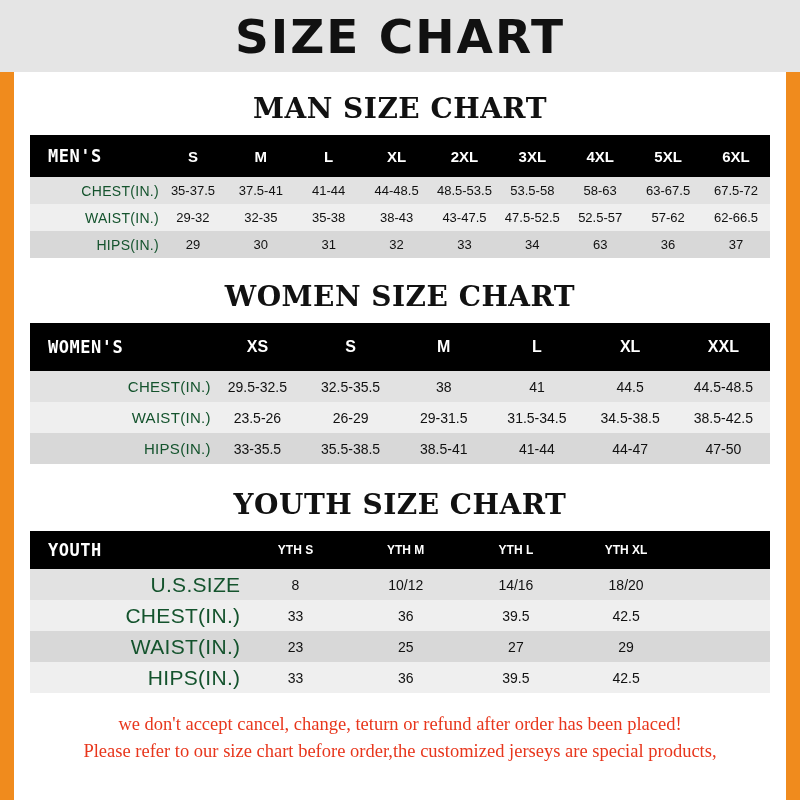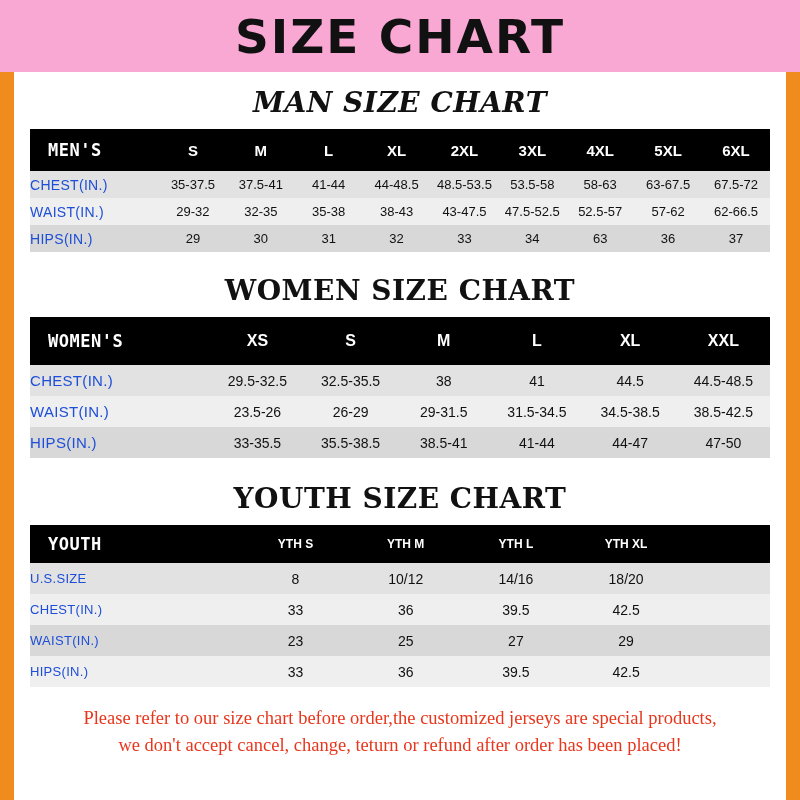--- a/index.html
+++ b/index.html
@@ -17,21 +17,21 @@
     position: relative;
     width: 800px;
     height: 800px;
     box-sizing: border-box;
     background: #fff;
     border-left: 14px solid #f08b1d;
     border-right: 14px solid #f08b1d;
   }
   .banner {
     height: 72px;
-    background: #f9a8d4;
+    background: #e5e5e5;
     display: flex;
     align-items: center;
     justify-content: center;
     margin: 0 -14px;
   }
   .banner-title {
     font-family: "DejaVu Sans", sans-serif;
     font-weight: bold;
     font-size: 47px;
     letter-spacing: 2px;
@@ -43,21 +43,21 @@
     box-sizing: border-box;
   }
   .section-title {
     text-align: center;
     font-family: "DejaVu Serif", serif;
     font-weight: bold;
     font-size: 28px;
     color: #111;
     letter-spacing: 0.5px;
   }
-  .t-man { margin-top: 14px; font-style: italic; }
+  .t-man { margin-top: 20px; }
   .t-women { margin-top: 22px; }
   .t-youth { margin-top: 24px; }
 
   table.chart {
     width: 100%;
     border-collapse: collapse;
     table-layout: fixed;
     margin-top: 10px;
   }
   table.chart td, table.chart th {
@@ -81,37 +81,37 @@
   }
   table.chart thead th.label {
     font-family: "DejaVu Sans Mono", monospace;
     font-size: 17px;
     letter-spacing: 0.5px;
     text-align: left;
     padding-left: 18px;
     font-weight: bold;
   }
   table.chart tbody td.label {
-    text-align: left;
+    text-align: right;
     font-size: 14px;
     letter-spacing: 0.3px;
-    color: #1d4ed8;
+    color: #14532d;
   }
   table.chart tbody tr.rowA { background: #e2e2e2; }
   table.chart tbody tr.rowB { background: #efefef; }
   table.chart tbody tr.rowC { background: #d8d8d8; }
 
   
   table.women td, table.women th { font-size: 14px; height: 31px; }
   table.women thead th { font-size: 16px; height: 48px; }
   table.women tbody td.label { font-size: 15px; }
 
   table.youth td, table.youth th { font-size: 14px; height: 31px; }
   table.youth thead th { font-size: 12px; height: 38px; }
-  table.youth tbody td.label { font-size: 13px; }
+  table.youth tbody td.label { font-size: 21px; }
 
   .footer-note {
     margin-top: 18px;
     padding: 0 6px;
     text-align: center;
     color: #e8361c;
     font-family: "Liberation Serif", serif;
     font-size: 18.5px;
     line-height: 1.45;
   }
@@ -270,18 +270,18 @@
           <td>33</td>
           <td>36</td>
           <td>39.5</td>
           <td>42.5</td>
           <td></td>
         </tr>
       </tbody>
     </table>
 
     <div class="footer-note">
+      <div>we don't accept cancel, change, teturn or refund after order has been placed!</div>
       <div>Please refer to our size chart before order,the customized jerseys are special products,</div>
-      <div>we don't accept cancel, change, teturn or refund after order has been placed!</div>
     </div>
 
   </div>
 </div>
 
 </body></html>

